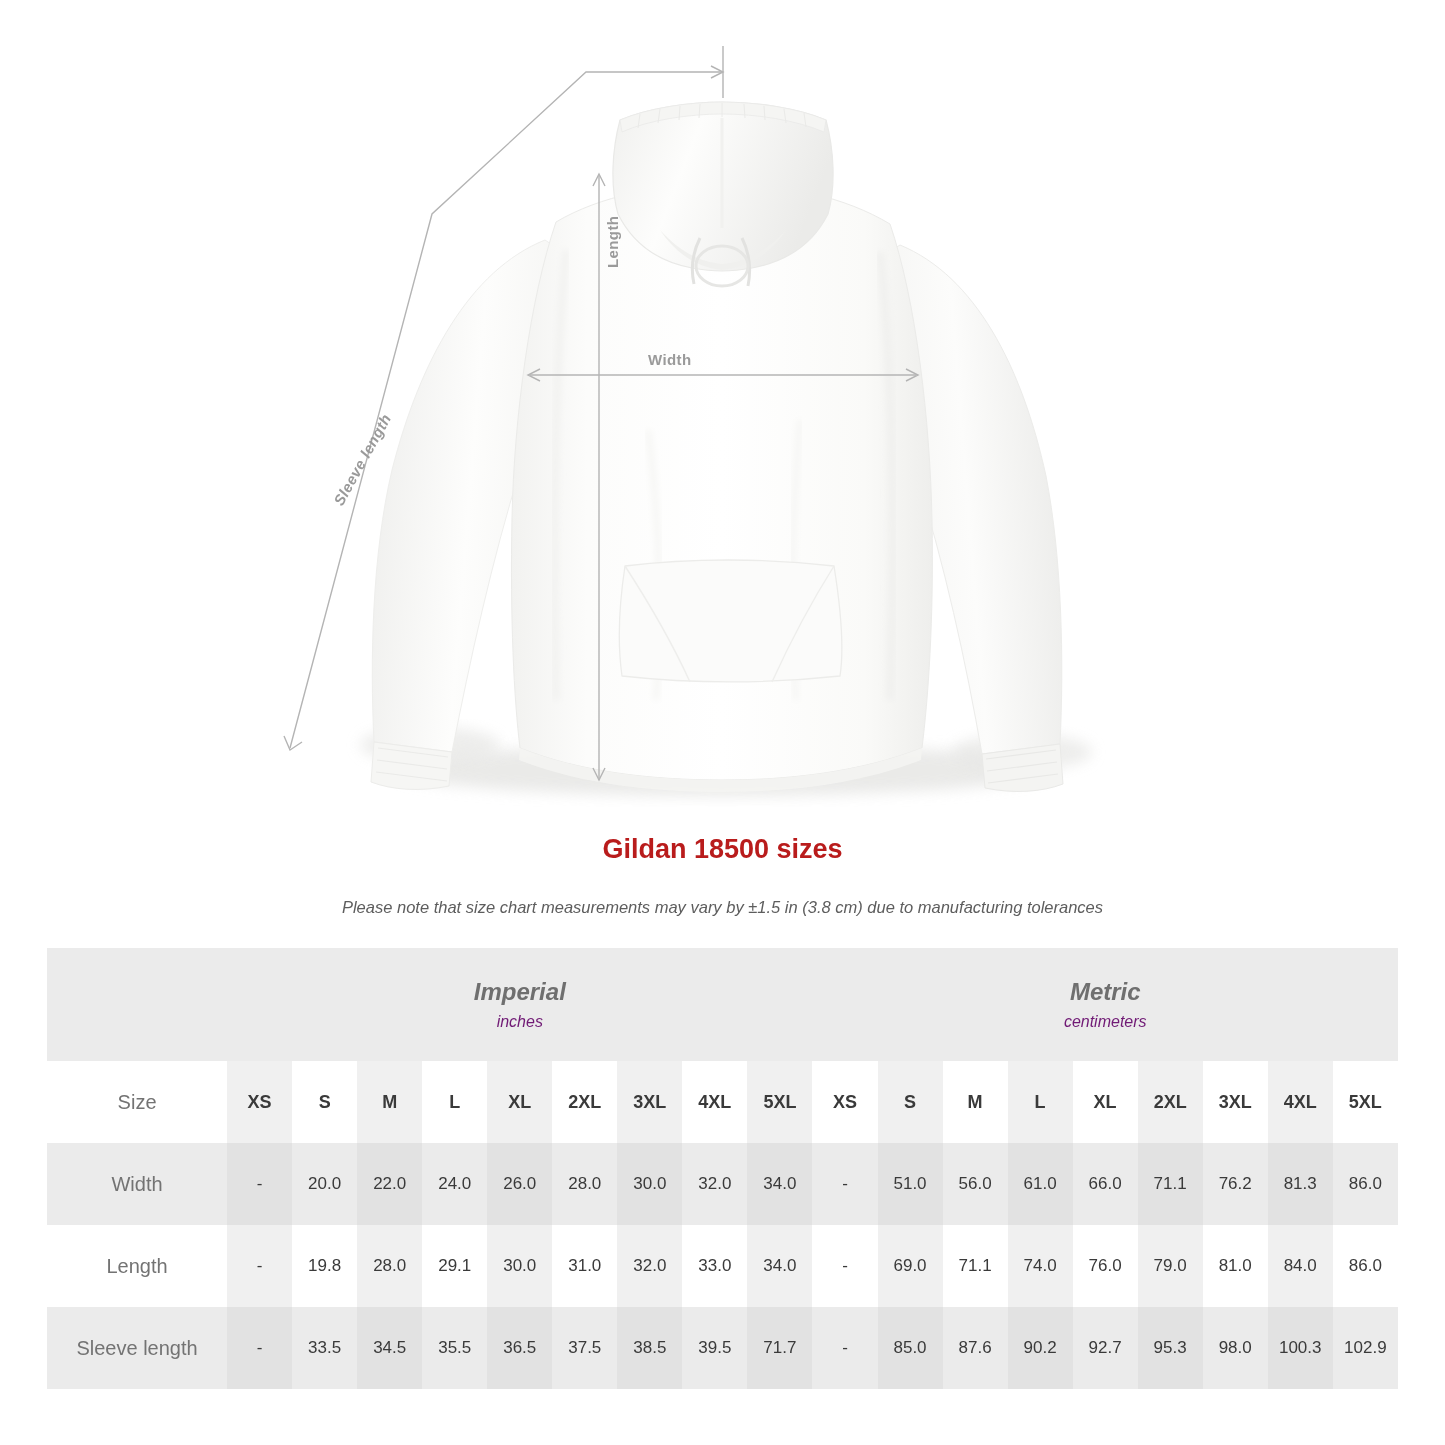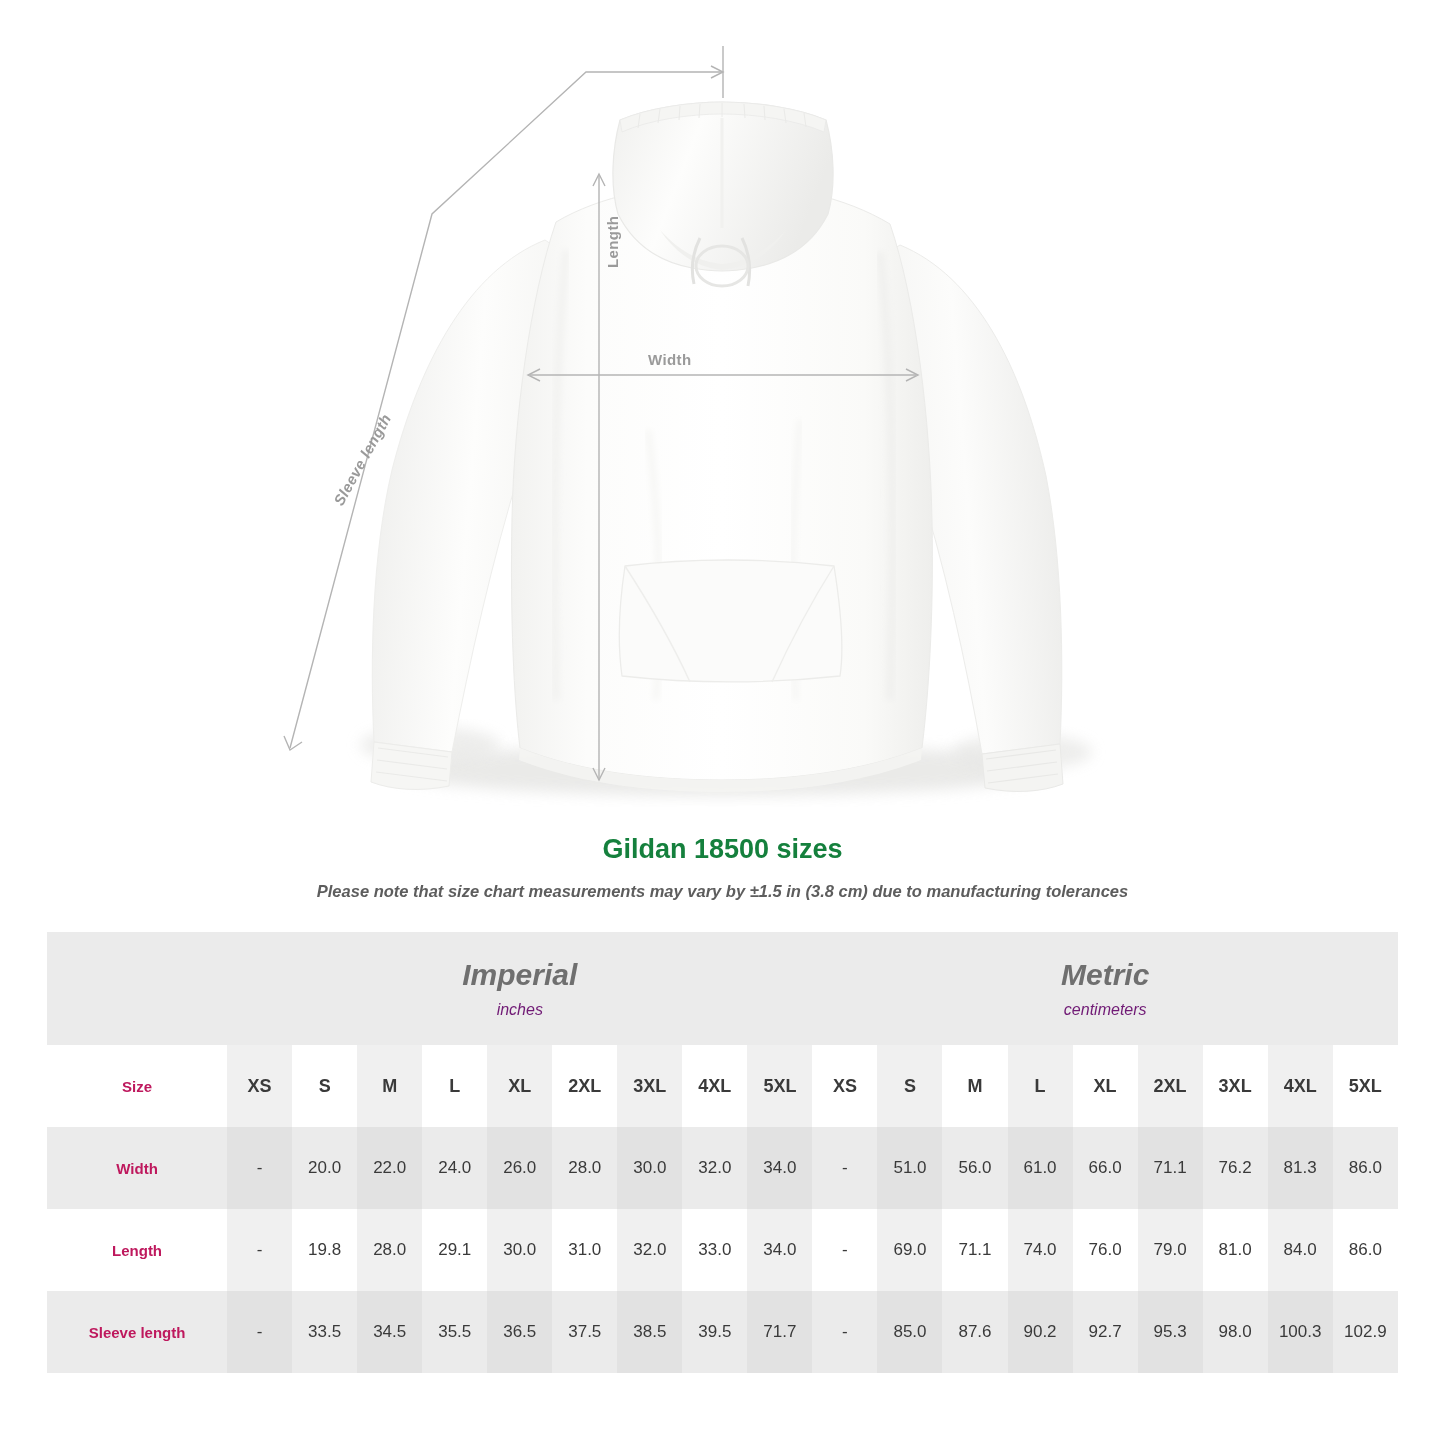--- a/index.html
+++ b/index.html
@@ -62,29 +62,28 @@
   }
 
   
   .title-block {
     text-align: center;
     margin-top: 4px;
   }
   .chart-title {
     font-size: 27px;
     font-weight: bold;
-    color: #15803d;
+    color: #b91c1c;
     margin: 0;
   }
   .chart-note {
     font-size: 16.5px;
     font-style: italic;
     color: #5d5d5d;
-    margin: 17px 0 0 0;
-    font-weight: bold;
+    margin: 33px 0 0 0;
   }
 
   
   .table-wrap {
     margin: 31px 47px 0 47px;
     width: 1351px;
   }
   table.size-chart {
     border-collapse: collapse;
     width: 100%;
@@ -96,21 +95,21 @@
     margin: 0;
     text-align: center;
     vertical-align: middle;
     font-weight: normal;
   }
   .unit-header td {
     height: 113px;
     background: #ebebeb;
   }
   .unit-name {
-    font-size: 30px;
+    font-size: 24px;
     font-style: italic;
     font-weight: bold;
     color: #6f6f6f;
     line-height: 1.15;
   }
   .unit-sub {
     font-size: 16px;
     font-style: italic;
     color: #701a75;
     margin-top: 8px;
@@ -136,23 +135,23 @@
     height: 82px;
     font-size: 17px;
     color: #3a3a3a;
     background: #ffffff;
   }
   tr.data-row td.alt {
     background: #f0f0f0;
   }
   tr.data-row td.rowlabel,
   tr.head-row td.rowlabel {
-    font-weight: bold;
-    font-size: 15px;
-    color: #be185d;
+    font-weight: normal;
+    font-size: 20px;
+    color: #737373;
   }
   tr.shade td {
     background: #ebebeb;
   }
   tr.shade td.alt {
     background: #e2e2e2;
   }
 </style>
 </head>
 <body>

